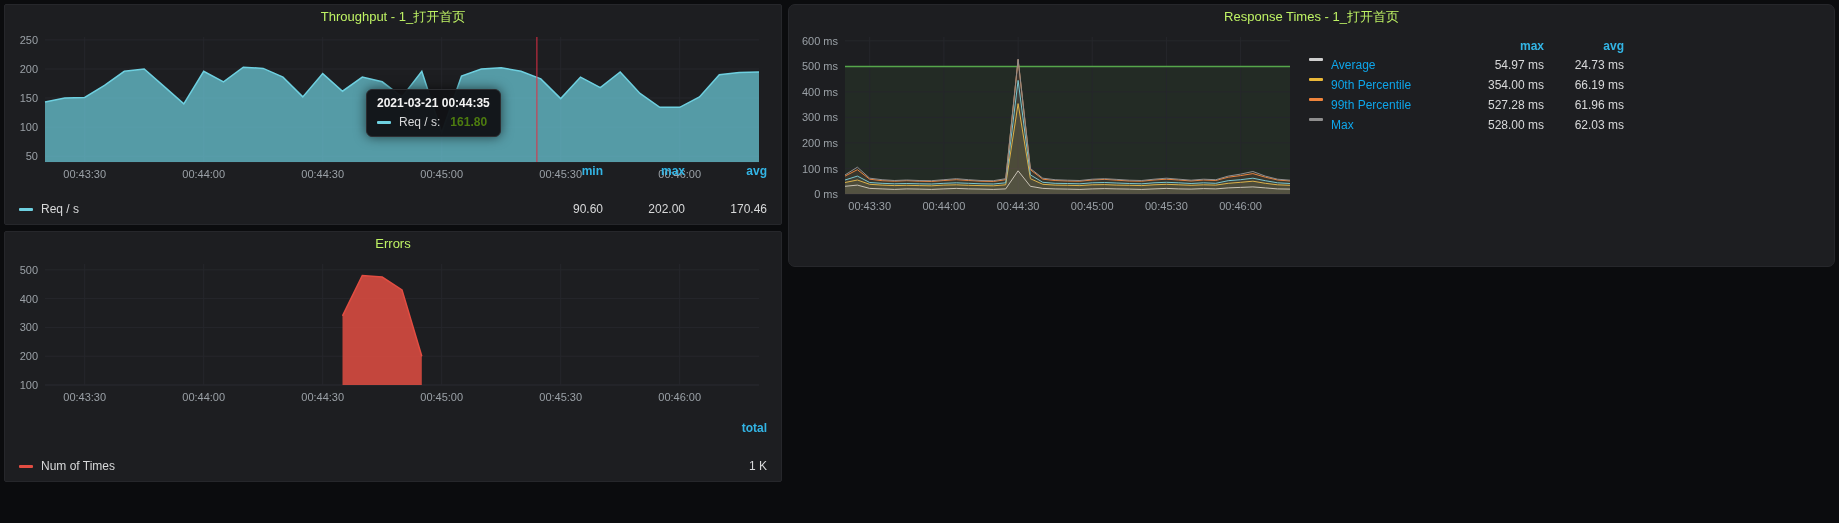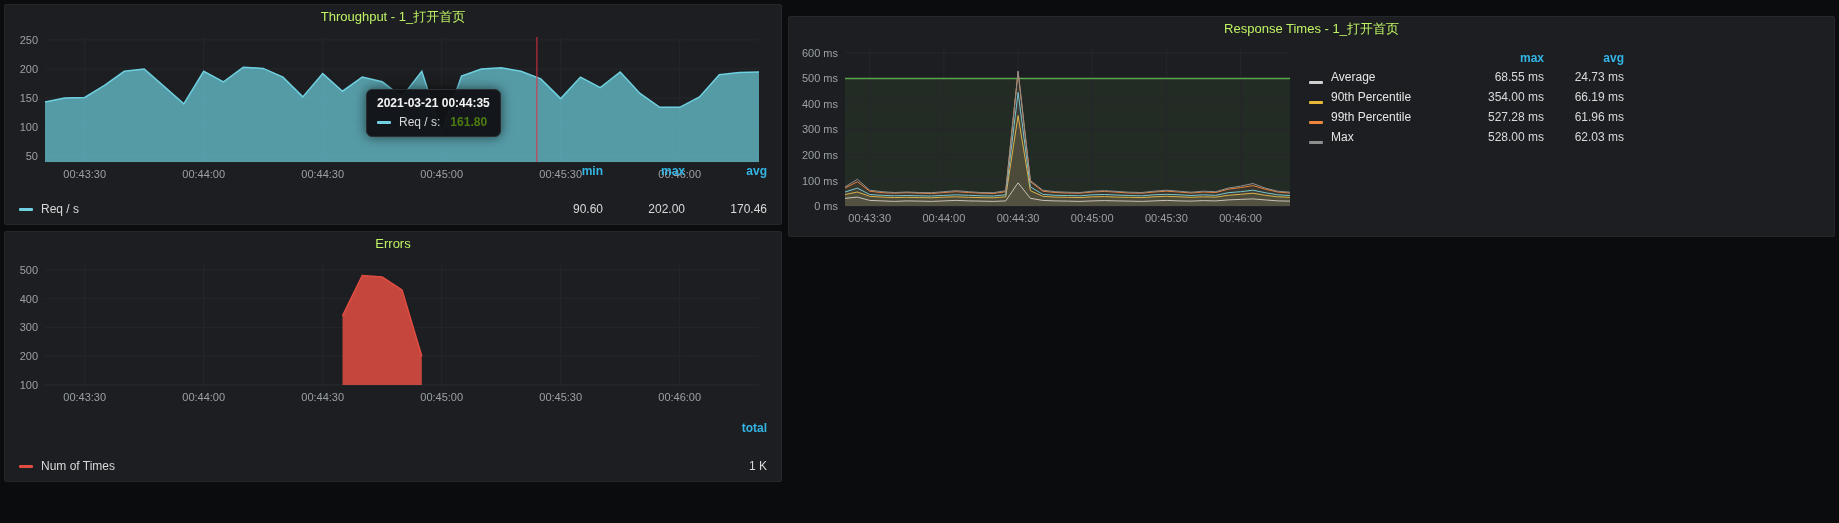--- a/index.html
+++ b/index.html
@@ -11,21 +11,21 @@
     overflow:hidden;
     color:#d8d9da;
   }
   .panel {
     position:absolute;
     background:#1d1e21;
     border:1px solid #26272b;
     border-radius:2px;
   }
   #panel-throughput { left:4px; top:4px;  width:778px;  height:221px; }
-  #panel-response   { left:788px; top:16px; width:1047px; height:221px; }
+  #panel-response   { left:788px; top:4px; width:1047px; height:263px;border-radius:7px; }
   #panel-errors     { left:4px; top:231px; width:778px;  height:251px; }
 
   .panel-title {
     height:24px; line-height:24px;
     text-align:center;
     font-size:13px; font-weight:500;
     color:#bef264;
     cursor:pointer;
     white-space:nowrap; overflow:hidden;
   }
@@ -79,21 +79,21 @@
     position:absolute; left:520px; top:32px; right:8px;
     font-size:12px;
   }
   .lr-row {
     display:grid;
     grid-template-columns:150px 85px 80px;
     align-items:center;
     height:20px;
   }
   .lr-head { height:18px; }
-  .lr-name { display:flex; align-items:flex-end; color:#e5e5e5; cursor:pointer; white-space:nowrap; }
+  .lr-name { display:flex; align-items:flex-start; color:#0ea5e9; cursor:pointer; white-space:nowrap; }
   .lr-val { text-align:right; color:#d8d9da; }
   .lr-head .stat-h { text-align:right; }
 </style>
 </head>
 <body>
 
 <div class="panel" id="panel-throughput">
   <div class="panel-title">Throughput - 1_打开首页</div>
   <div class="chart-region" id="chart-throughput">
     <svg class="chart-svg" id="svg-throughput" viewBox="0 0 764 155">
@@ -195,21 +195,21 @@
       </svg>
   </div>
   <div class="legend-right" id="legend-response">
     <div class="lr-row lr-head">
       <span></span>
       <span class="stat-h">max</span>
       <span class="stat-h">avg</span>
     </div>
   <div class="lr-row">
         <span class="lr-name"><span class="dash" style="background:#cfcfcf"></span>Average</span>
-        <span class="lr-val">68.55 ms</span>
+        <span class="lr-val">54.97 ms</span>
         <span class="lr-val">24.73 ms</span>
       </div>
       <div class="lr-row">
         <span class="lr-name"><span class="dash" style="background:#eab839"></span>90th Percentile</span>
         <span class="lr-val">354.00 ms</span>
         <span class="lr-val">66.19 ms</span>
       </div>
       <div class="lr-row">
         <span class="lr-name"><span class="dash" style="background:#ef843c"></span>99th Percentile</span>
         <span class="lr-val">527.28 ms</span>

